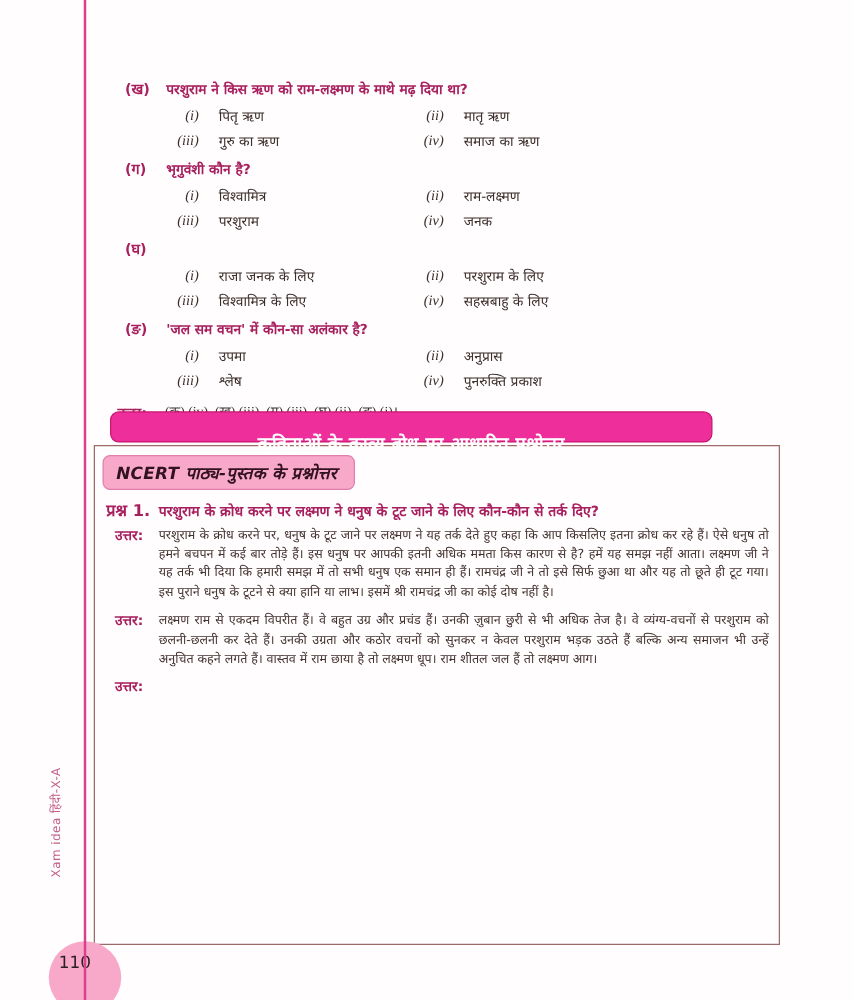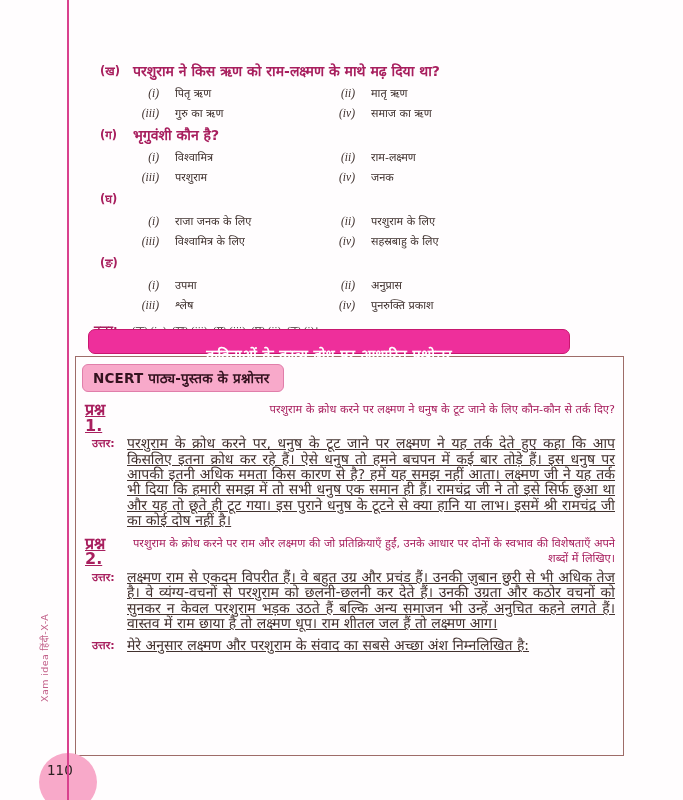--- a/index.html
+++ b/index.html
@@ -22,21 +22,21 @@
     position:absolute; left:39px; top:753px; width:58px; height:58px;
     background:#f8a9c9; border-radius:50%; z-index:2;
   }
   .page-circle .num {
     position:absolute; left:8px; top:9px; font-size:13.5px; color:#2a2020; font-weight:500;
   }
   
   .mcq { position:absolute; left:100px; top:62px; width:478px; }
   .mcq-q { display:flex; margin-bottom:3px; }
   .mcq-q-label { width:33px; flex-shrink:0; font-weight:bold; color:#a81f5e; font-size:11.5px; line-height:19px; }
-  .mcq-q-text { font-weight:bold; color:#a81f5e; font-size:14px; line-height:19px; }
+  .mcq-q-text { font-weight:bold; color:#a81f5e; font-size:11px; line-height:19px; }
   .opts { display:grid; grid-template-columns:196px auto; margin-left:33px; margin-bottom:3px; }
   .opt { display:flex; line-height:19.5px; }
   .opt .marker {
     width:26px; flex-shrink:0; text-align:right;
     font-style:italic; font-family:"Liberation Serif", serif; font-size:11.5px; color:#3c2e2b;
   }
   .opt .otext { margin-left:16px; font-size:11px; color:#3c2e2b; }
   .mcq-ans { display:flex; margin-top:6px; margin-left:-6px; }
   .mcq-ans-label { width:38px; flex-shrink:0; font-weight:bold; color:#a81f5e; font-size:11.5px; line-height:18px; }
   .mcq-ans-text { font-size:11px; line-height:18px; color:#3c2e2b; font-family:"Liberation Serif", serif; }
@@ -49,31 +49,32 @@
   .banner span { color:#ffffff; font-weight:bold; font-size:14.5px; letter-spacing:.3px;margin-top:24px; }
   
   .ncert-box {
     position:absolute; left:75px; top:356px; width:549px; height:400px;
     border:1.5px solid #9e6c68; background:#fffdfe; overflow:hidden; z-index:1;
   }
   .ncert-header {
     margin:7px 0 8px 6px; display:inline-block;
     background:#f8a9ca; border:1px solid #e07eaa; border-radius:6px;
     padding:3px 14px 4px 10px;
+    font-style:italic;
   }
   .ncert-header span { font-weight:bold; font-size:13.5px; color:#33121f; letter-spacing:.2px; }
   .qa-list { padding:2px 8px 0 9px; }
   .qa-item { margin-bottom:7px; }
   .qa-qrow { display:flex; margin-bottom:3px; }
-  .qa-qlabel { width:42px; flex-shrink:0; font-weight:bold; color:#a81f5e; font-size:16px; line-height:15.6px;text-decoration:underline; }
-  .qa-qtext { flex:1; font-weight:normal; color:#a81f5e; font-size:11.2px; line-height:15.6px;text-align:right; }
+  .qa-qlabel { width:42px; flex-shrink:0; font-weight:bold; color:#a81f5e; font-size:13px; line-height:15.6px; }
+  .qa-qtext { flex:1; font-weight:bold; color:#a81f5e; font-size:11.2px; line-height:15.6px; }
   .qa-arow { display:flex; }
   .qa-alabel { width:42px; flex-shrink:0; font-weight:bold; color:#a81f5e; font-size:11px; line-height:15.4px; padding-left:7px; }
   .qa-abody { flex:1; }
-  .qa-abody p { font-size:14px; line-height:15.4px; color:#42312e; margin-bottom:5px; text-align:justify;text-decoration:underline; }
+  .qa-abody p { font-size:10px; line-height:15.4px; color:#42312e; margin-bottom:5px; text-align:justify; }
   .qa-abody p:last-child { margin-bottom:0; }
 </style>
 </head>
 <body>
 
 <div class="spine-line"></div>
 <div class="spine-label">Xam idea हिंदी-X-A</div>
 <div class="page-circle">
   <span class="num">110</span>
 </div>
@@ -143,20 +144,21 @@
         <span class="otext">विश्वामित्र के लिए</span>
       </div>
     <div class="opt">
         <span class="marker">(iv)</span>
         <span class="otext">सहस्रबाहु के लिए</span>
       </div>
   </div>
 
   <div class="mcq-q">
     <span class="mcq-q-label">(ङ)</span>
+    <span class="mcq-q-text">'जल सम वचन' में कौन-सा अलंकार है?</span>
   </div>
   <div class="opts">
     <div class="opt">
         <span class="marker">(i)</span>
         <span class="otext">उपमा</span>
       </div>
     <div class="opt">
         <span class="marker">(ii)</span>
         <span class="otext">अनुप्रास</span>
       </div>
@@ -194,35 +196,30 @@
       </div>
       <div class="qa-arow">
         <span class="qa-alabel">उत्तर:</span>
         <div class="qa-abody">
           <p>परशुराम के क्रोध करने पर, धनुष के टूट जाने पर लक्ष्मण ने यह तर्क देते हुए कहा कि आप किसलिए इतना क्रोध कर रहे हैं। ऐसे धनुष तो हमने बचपन में कई बार तोड़े हैं। इस धनुष पर आपकी इतनी अधिक ममता किस कारण से है? हमें यह समझ नहीं आता। लक्ष्मण जी ने यह तर्क भी दिया कि हमारी समझ में तो सभी धनुष एक समान ही हैं। रामचंद्र जी ने तो इसे सिर्फ छुआ था और यह तो छूते ही टूट गया। इस पुराने धनुष के टूटने से क्या हानि या लाभ। इसमें श्री रामचंद्र जी का कोई दोष नहीं है।</p>
         </div>
       </div>
     </div>
 
     <div class="qa-item">
-      <div class="qa-qrow">
-        <span class="qa-qlabel">प्रश्न 2.</span>
-        <span class="qa-qtext">परशुराम के क्रोध करने पर राम और लक्ष्मण की जो प्रतिक्रियाएँ हुईं, उनके आधार पर दोनों के स्वभाव की विशेषताएँ अपने शब्दों में लिखिए।</span>
-      </div>
       <div class="qa-arow">
         <span class="qa-alabel">उत्तर:</span>
         <div class="qa-abody">
           <p>लक्ष्मण राम से एकदम विपरीत हैं। वे बहुत उग्र और प्रचंड हैं। उनकी ज़ुबान छुरी से भी अधिक तेज है। वे व्यंग्य-वचनों से परशुराम को छलनी-छलनी कर देते हैं। उनकी उग्रता और कठोर वचनों को सुनकर न केवल परशुराम भड़क उठते हैं बल्कि अन्य समाजन भी उन्हें अनुचित कहने लगते हैं। वास्तव में राम छाया है तो लक्ष्मण धूप। राम शीतल जल हैं तो लक्ष्मण आग।</p>
         </div>
       </div>
     </div>
 
     <div class="qa-item">
       <div class="qa-arow">
         <span class="qa-alabel">उत्तर:</span>
         <div class="qa-abody">
-          <p>मेरे अनुसार लक्ष्मण और परशुराम के संवाद का सबसे अच्छा अंश निम्नलिखित है:</p>
         </div>
       </div>
     </div>
 
   </div>
 </div>
 
 </body></html>

